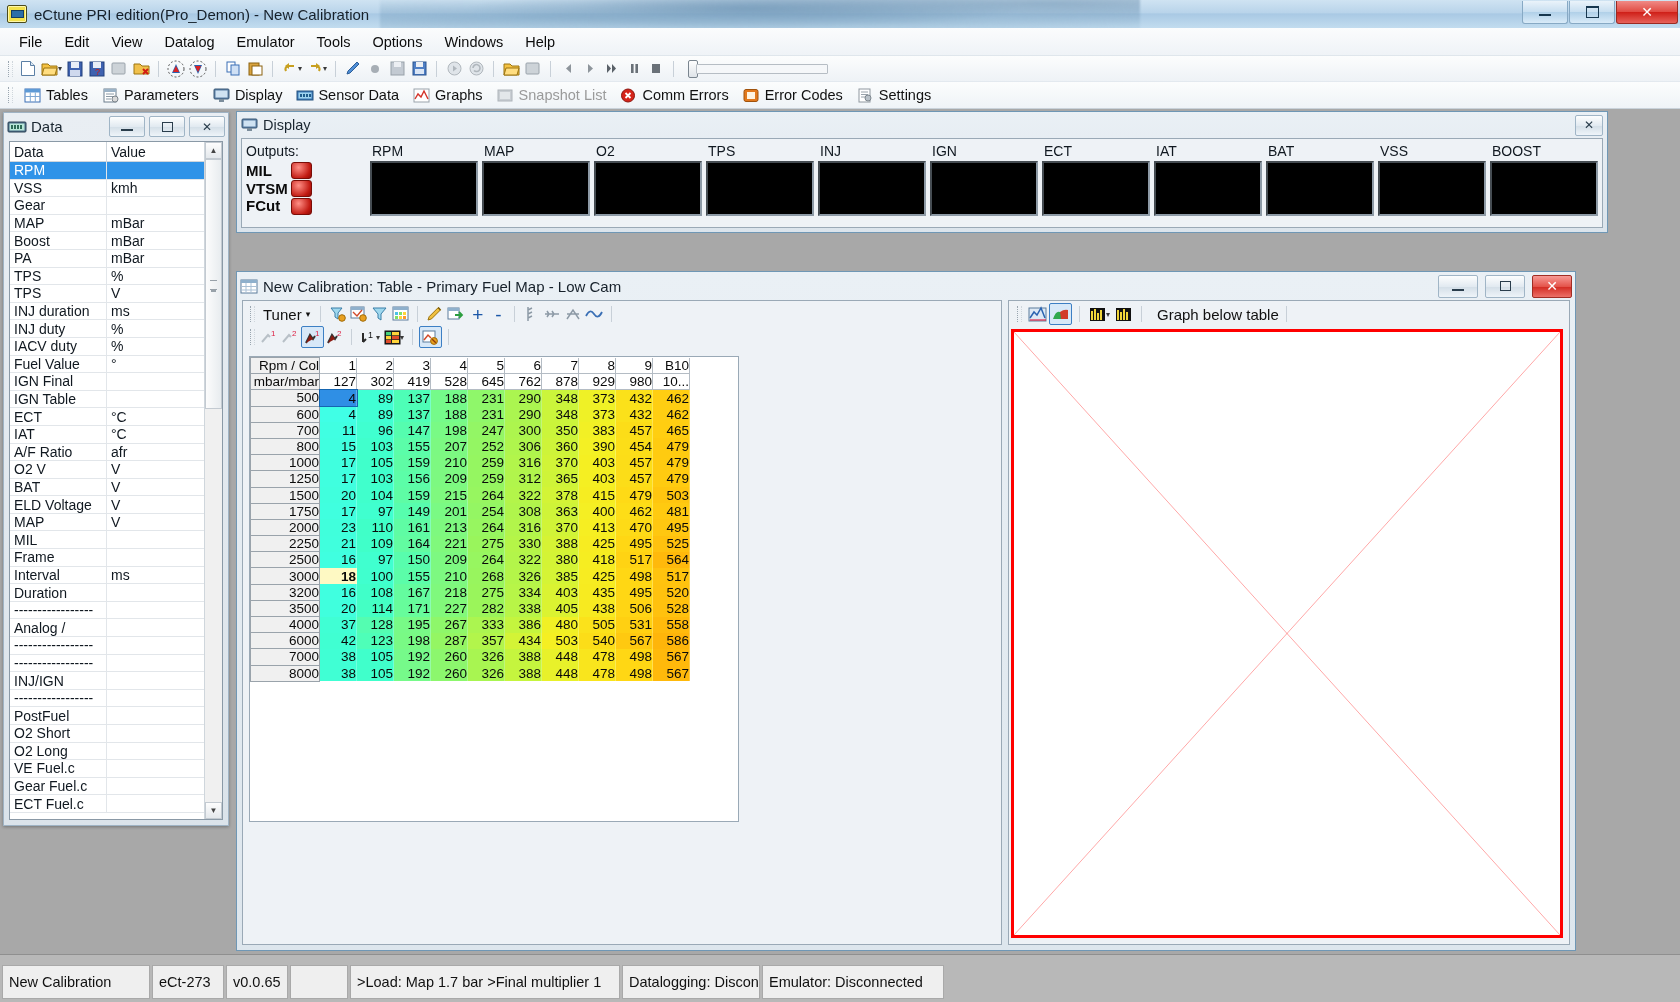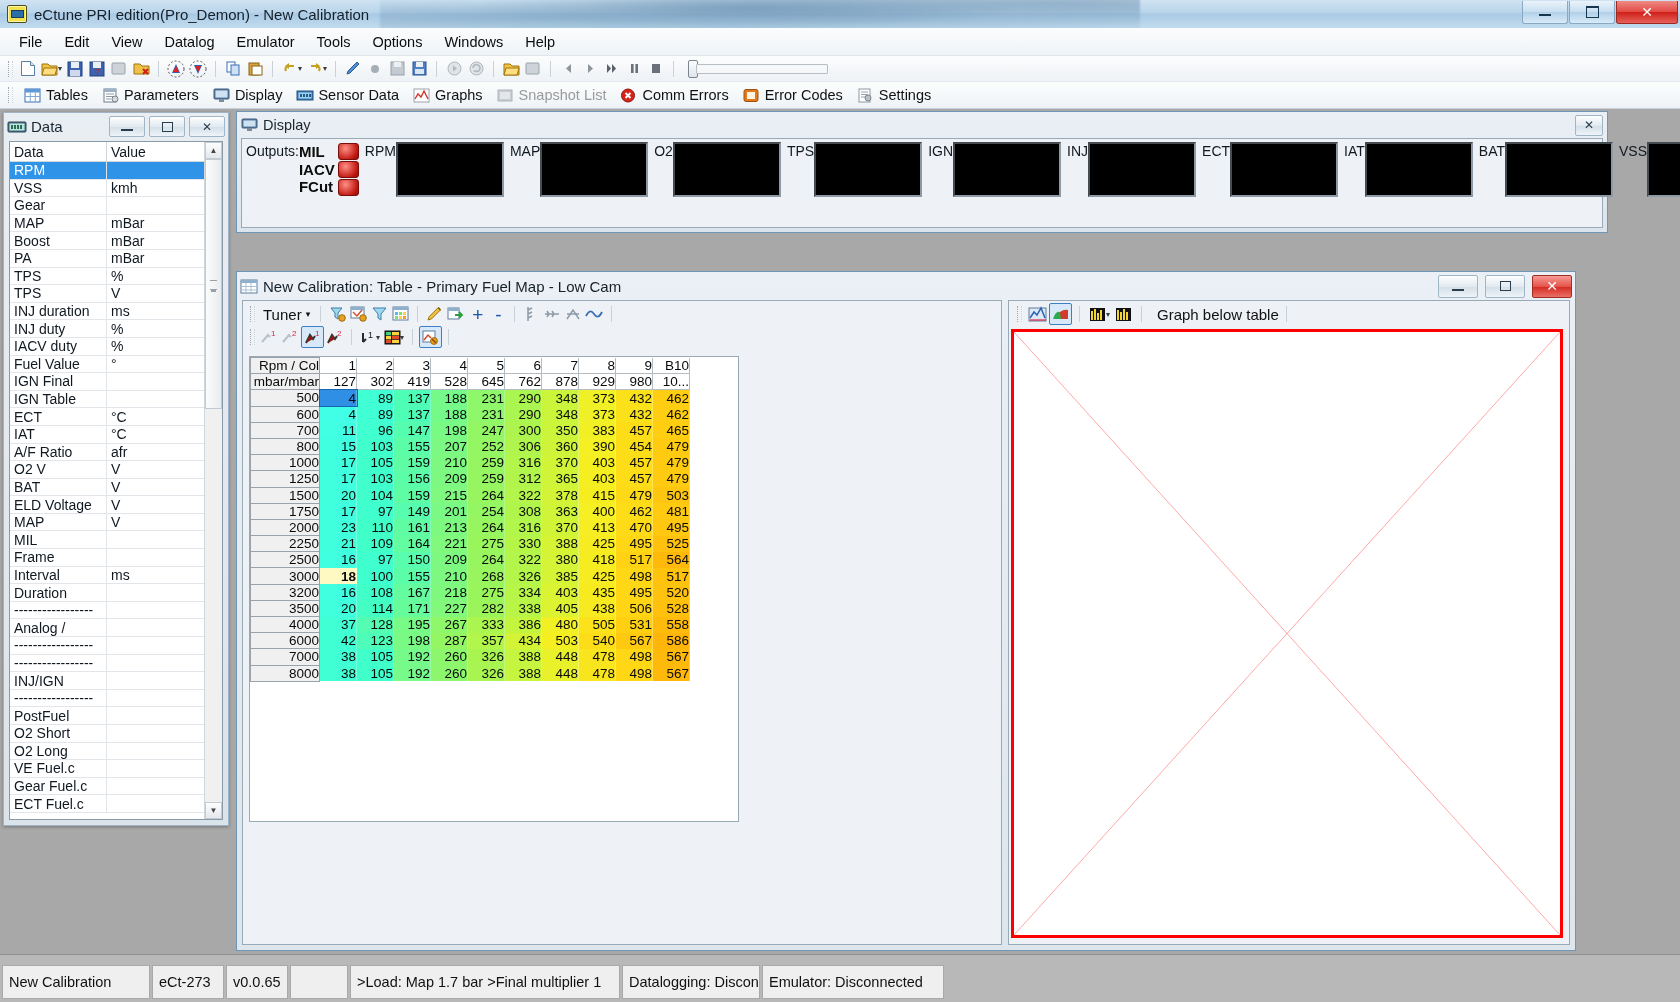--- a/index.html
+++ b/index.html
@@ -159,21 +159,21 @@
   .disp-x{
     width:26px;height:19px;border:1px solid #a0b5c6;border-radius:2px;
     background:linear-gradient(to bottom,#fdfefe,#e2eaf1 50%,#d3dee7 51%,#eef4f9);
     display:flex;align-items:center;justify-content:center;color:#2a3d4c;font-size:12px;
   }
   .disp-body{
     position:absolute;left:4px;top:26px;right:4px;bottom:4px;
     background:#eef2f6;border:1px solid #9aa9b6;box-sizing:border-box;padding:3px 4px;
   }
   .disp-cols{display:flex;gap:4px;}
-  .disp-col{display:flex;}
+  .disp-col{display:flex;flex-direction:column;}
   .disp-hd{font-size:14px;color:#101820;height:19px;line-height:19px;padding-left:2px;}
   .disp-box{
     width:108px;height:55px;background:#000;border:2px inset #8d9aa6;box-sizing:border-box;
   }
   .outputs-col{width:120px;}
   .outputs-lbl{font-size:14px;color:#101820;height:19px;line-height:19px;}
   .outputs-body{display:flex;height:55px;}
   .out-names{display:flex;flex-direction:column;justify-content:center;font-size:15px;font-weight:bold;color:#0b0b0b;line-height:17.5px;}
   .out-leds{display:flex;flex-direction:column;justify-content:center;gap:1px;margin-left:3px;}
   .led{width:19px;height:15px;border-radius:3px;background:radial-gradient(circle at 35% 30%,#ff8f86,#c11a12 70%,#8d0d07);border:1px solid #7a0d07;}
@@ -752,21 +752,21 @@
         <span class="disp-name">Display</span>
         <span class="disp-x">✕</span>
       </div>
       <div class="disp-body">
         <div class="disp-cols">
           <div class="disp-col outputs-col">
             <div class="outputs-lbl">Outputs:</div>
             <div class="outputs-body">
               <div class="out-names">
                 <span>MIL</span>
-                <span>IACV</span>
+                <span>VTSM</span>
                 <span>FCut</span>
               </div>
               <div class="out-leds">
                 <span class="led"></span>
                 <span class="led"></span>
                 <span class="led"></span>
               </div>
             </div>
           </div>
           <div id="disp-channels" style="display:flex;gap:4px;">
@@ -780,25 +780,25 @@
               </div>
               <div class="disp-col">
                 <div class="disp-hd">O2</div>
                 <div class="disp-box"></div>
               </div>
               <div class="disp-col">
                 <div class="disp-hd">TPS</div>
                 <div class="disp-box"></div>
               </div>
               <div class="disp-col">
-                <div class="disp-hd">IGN</div>
+                <div class="disp-hd">INJ</div>
                 <div class="disp-box"></div>
               </div>
               <div class="disp-col">
-                <div class="disp-hd">INJ</div>
+                <div class="disp-hd">IGN</div>
                 <div class="disp-box"></div>
               </div>
               <div class="disp-col">
                 <div class="disp-hd">ECT</div>
                 <div class="disp-box"></div>
               </div>
               <div class="disp-col">
                 <div class="disp-hd">IAT</div>
                 <div class="disp-box"></div>
               </div>

